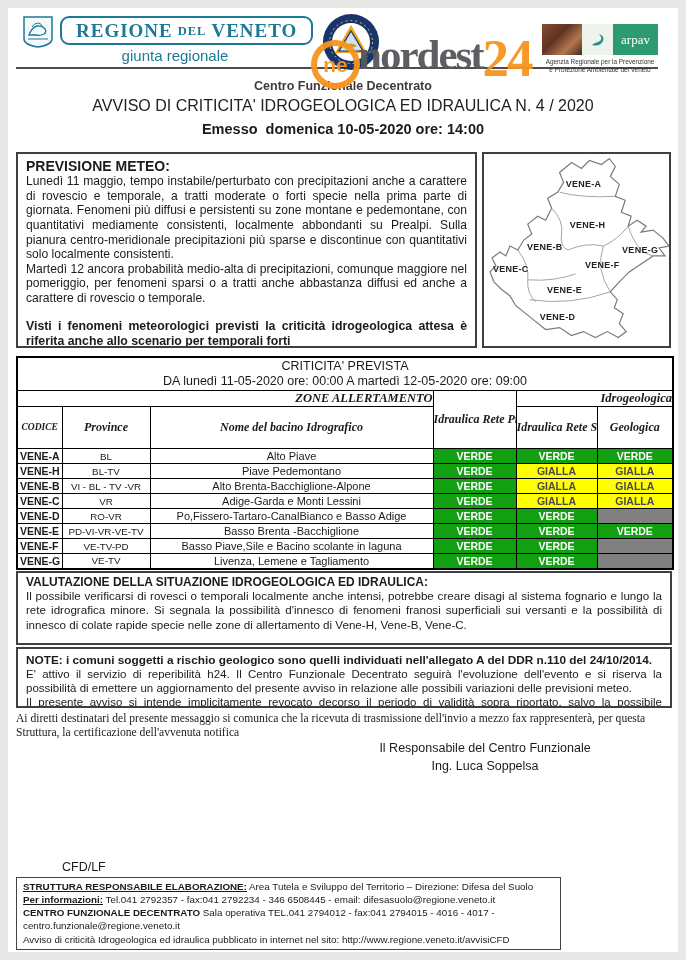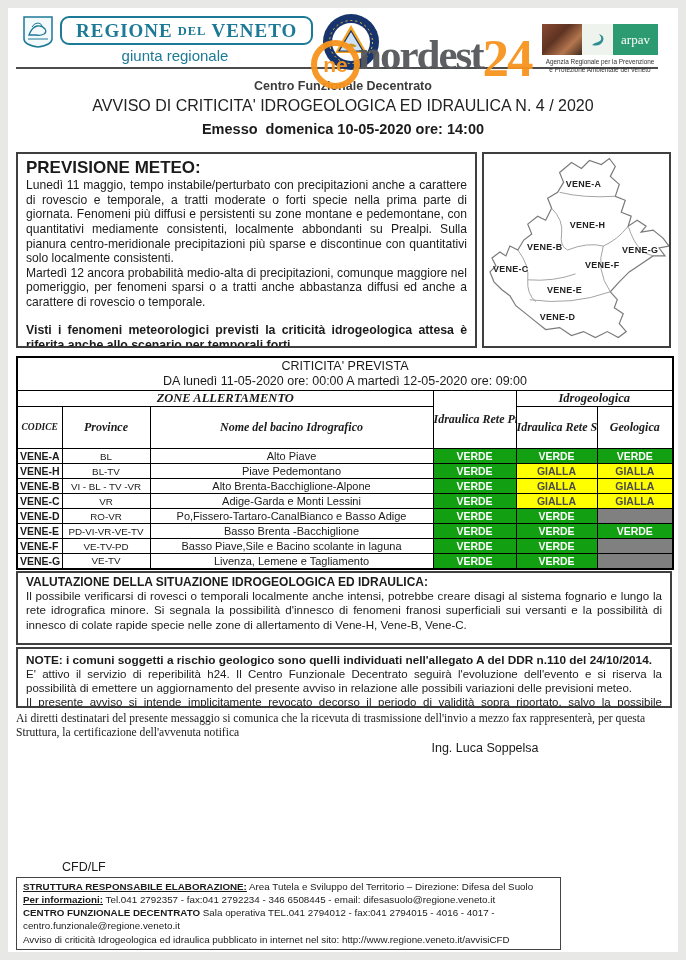--- a/index.html
+++ b/index.html
@@ -47,34 +47,34 @@
 
   .org-title{ position:absolute; left:0; top:79px; width:686px; text-align:center;
     font-weight:bold; font-size:12.5px; color:#3c3c3c; }
   .main-title{ position:absolute; left:0; top:97px; width:686px; text-align:center; font-size:16px; color:#222; }
   .issued{ position:absolute; left:0; top:121px; width:686px; text-align:center;
     font-weight:bold; font-size:14.5px; white-space:pre; }
 
   
   .prev-box{ position:absolute; left:16px; top:152px; width:461px; height:196px;
     border:2px solid #3f3f3f; padding:4px 8px; overflow:hidden; }
-  .prev-title{ font-weight:bold; font-size:17px; }
+  .prev-title{ font-weight:bold; font-size:14px; }
   .prev-p{ font-size:12.1px; line-height:1.21; text-align:justify; }
   .prev-bold{ font-weight:bold; font-size:12.3px; line-height:1.22; text-align:justify; margin-top:13px; }
 
   .map-box{ position:absolute; left:482px; top:152px; width:189px; height:196px;
     border:2px solid #3f3f3f; overflow:hidden; background:#fff; }
 
   
   table.crit{ position:absolute; left:16px; top:356px; width:656px; border-collapse:collapse;
     border:2px solid #000; table-layout:fixed; }
   table.crit td{ border:1px solid #000; overflow:hidden; white-space:nowrap; }
   td.t-title{ text-align:center; font-size:12.5px; line-height:1.2; padding:1px 0; }
   td.g-head{ font-family:"Liberation Serif", serif; font-style:italic; font-weight:bold;
-    font-size:12.5px; text-align:center; height:15px; }
+    font-size:12.5px; text-align:right; height:15px; }
   td.col-head{ font-family:"Liberation Serif", serif; font-style:italic; font-weight:bold;
     font-size:12px; text-align:center; white-space:pre-line; line-height:1.15; }
   td.col-head.small{ font-size:9.5px; }
   tr.r-cols td{ height:42px; }
   td.c-code{ font-weight:bold; font-size:10.5px; padding-left:2px; height:15px; }
   td.c-prov{ font-size:9.8px; text-align:center; }
   td.c-bac{ font-size:11px; text-align:center; }
   td.st{ text-align:center; font-weight:bold; font-size:10.5px; }
   td.st.verde{ background:#12a012; color:#fff; }
   td.st.gialla{ background:#ffff00; color:#4a4a4a; }
@@ -299,20 +299,21 @@
 
 <div class="note-box">
   <div class="note-title">NOTE: i comuni soggetti a rischio geologico sono quelli individuati nell'allegato A del DDR n.110 del 24/10/2014.</div>
   <div class="note-text">E' attivo il servizio di reperibilità h24. Il Centro Funzionale Decentrato seguirà l'evoluzione dell'evento e si riserva la possibilità di emettere un aggiornamento del presente avviso in relazione alle possibili variazioni delle previsioni meteo.</div>
   <div class="note-text">Il presente avviso si intende implicitamente revocato decorso il periodo di validità sopra riportato, salvo la possibile emissione di un aggiornamento in relazione alle possibili variazioni delle previsioni.</div>
 </div>
 
 <div class="fax-note">Ai diretti destinatari del presente messaggio si comunica che la ricevuta di trasmissione dell'invio a mezzo fax rappresenterà, per questa Struttura, la certificazione dell'avvenuta notifica</div>
 
 <div class="signature">
+  <div>Il Responsabile del Centro Funzionale</div>
   <div>Ing. Luca Soppelsa</div>
 </div>
 
 <div class="cfd">CFD/LF</div>
 
 <div class="footer-box">
     <div class="f-line"><b class="u">STRUTTURA RESPONSABILE ELABORAZIONE:</b> Area Tutela e Sviluppo del Territorio – Direzione: Difesa del Suolo</div>
     <div class="f-line"><b class="u">Per informazioni:</b> Tel.041 2792357 - fax:041 2792234 - 346 6508445 - email: difesasuolo@regione.veneto.it</div>
     <div class="f-line"><b>CENTRO FUNZIONALE DECENTRATO</b> Sala operativa TEL.041 2794012 - fax:041 2794015 - 4016 - 4017 - centro.funzionale@regione.veneto.it</div>
     <div class="f-line">Avviso di criticità Idrogeologica ed idraulica pubblicato in internet nel sito: http://www.regione.veneto.it/avvisiCFD</div>

